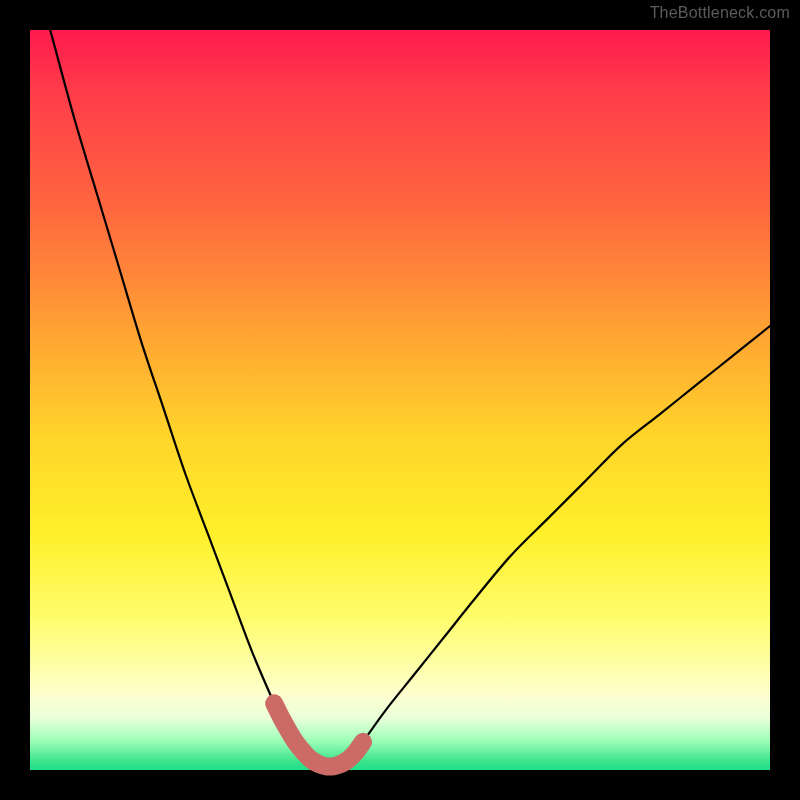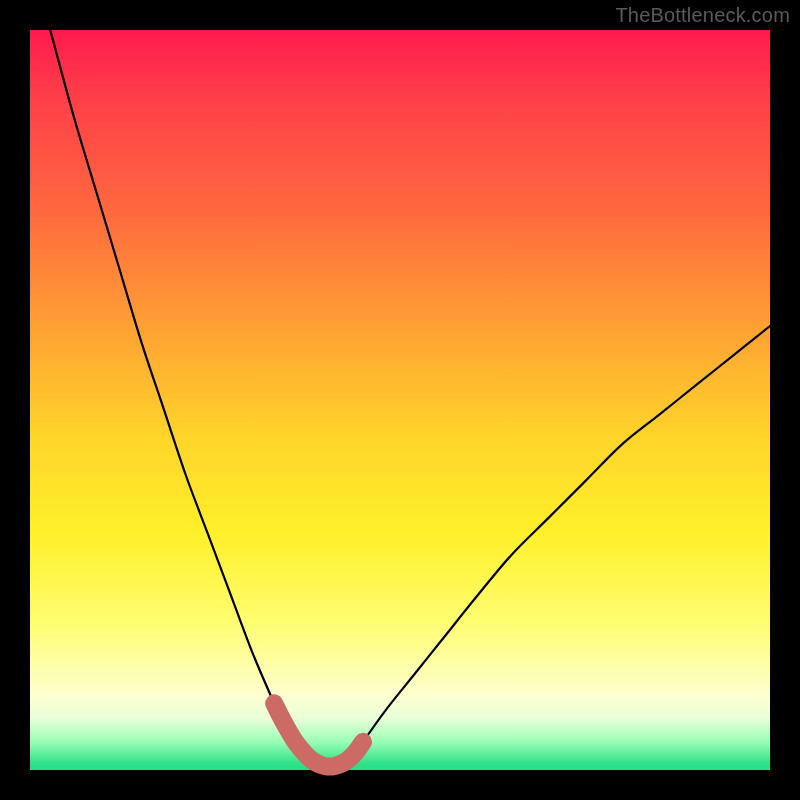--- a/index.html
+++ b/index.html
@@ -39,21 +39,21 @@
       #9fffb8 96%,
       #35e28a 99%,
       #1fe08a 100%
     );
   }
   .watermark {
     position: absolute;
     top: 4px;
     right: 10px;
     color: #5b5b5b;
-    font-size: 20px;
+    font-size: 16px;
     letter-spacing: 0.2px;
     font-weight: 500;
     user-select: none;
   }
   svg.curves {
     position: absolute;
     left: 0;
     top: 0;
     width: 740px;
     height: 740px;

